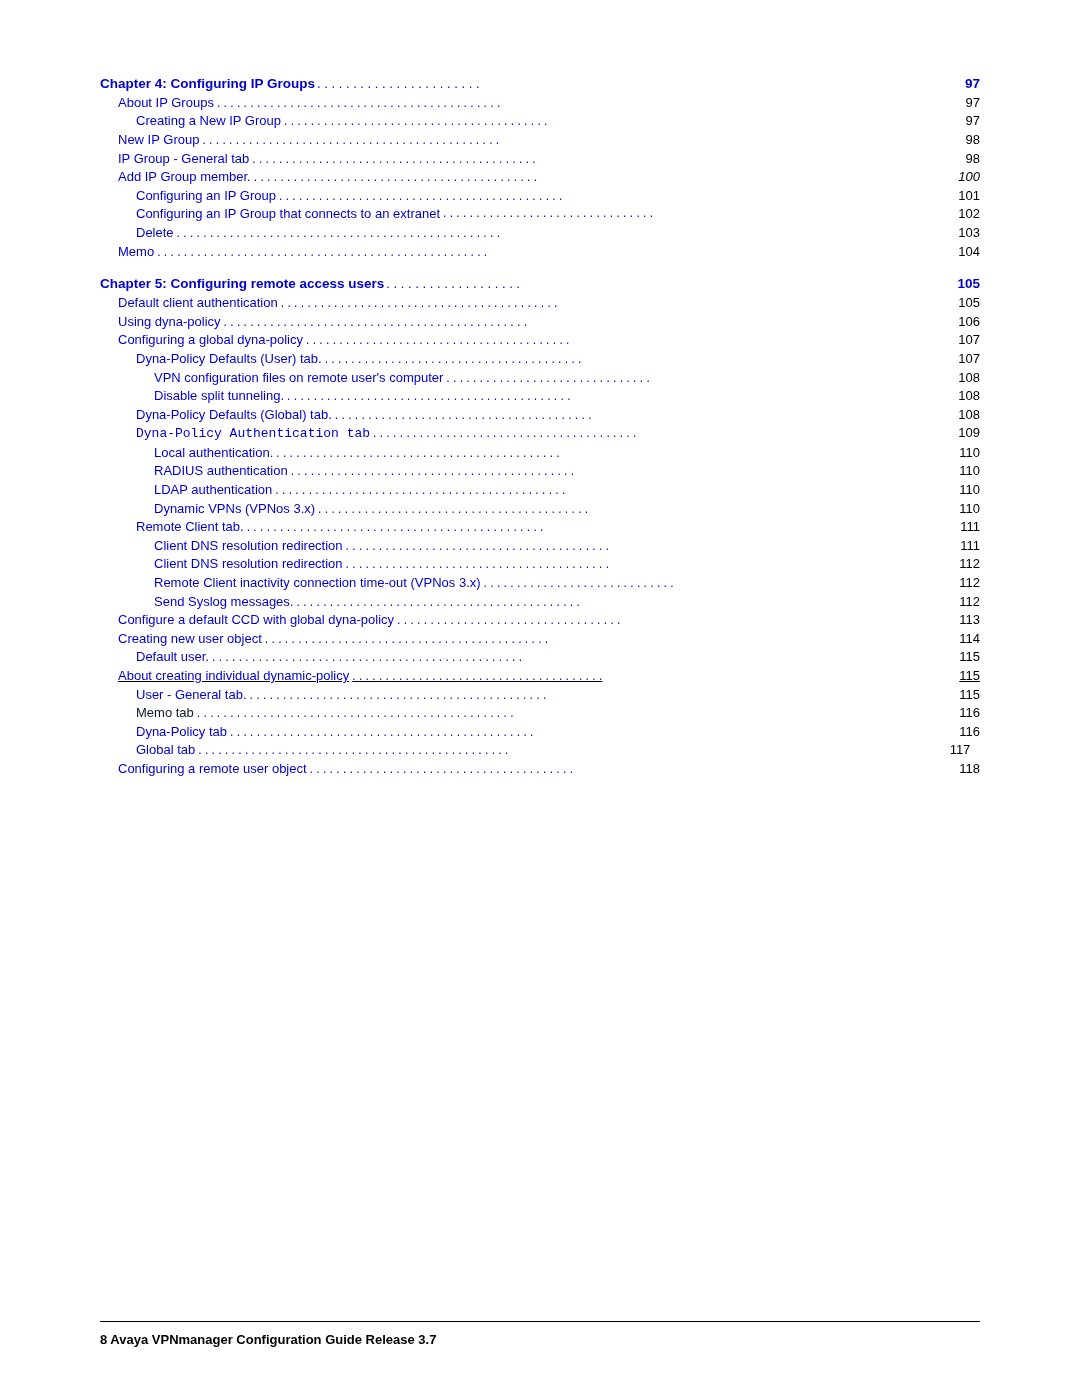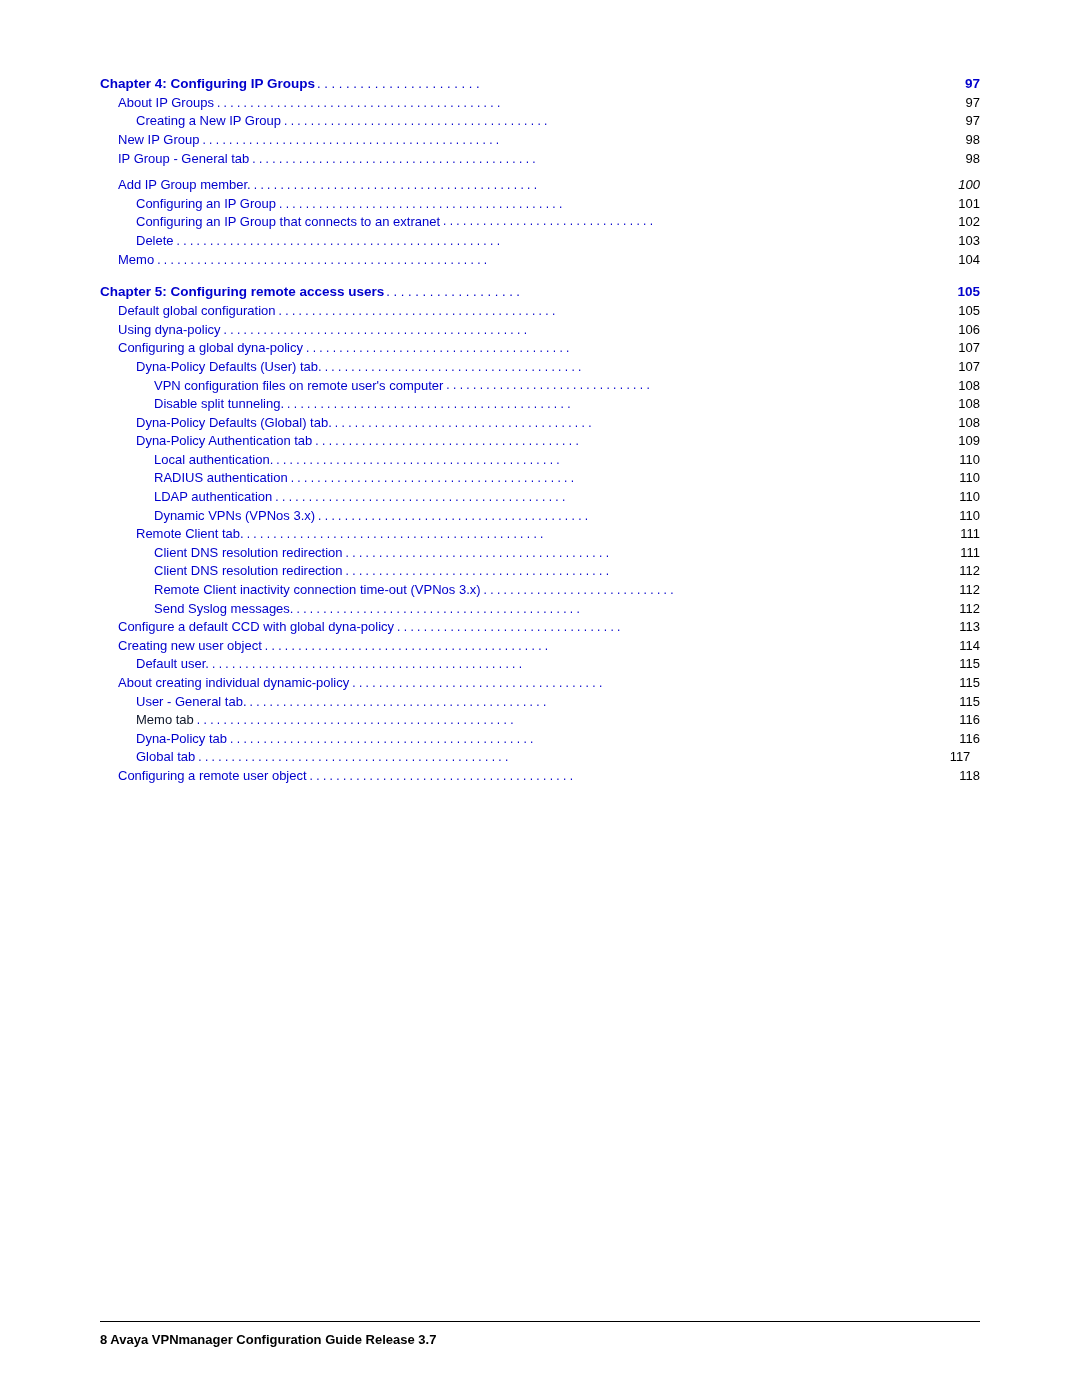--- a/index.html
+++ b/index.html
@@ -75,21 +75,21 @@
         <span style="color: rgb(0, 0, 204); font-size: 13px; white-space: nowrap; padding-left: 18px;">New IP Group</span>
         <span style="flex: 1 1 0%; color: rgb(0, 0, 204); font-size: 12px; overflow: hidden; padding-left: 3px; padding-right: 2px; white-space: nowrap;">. . . . . . . . . . . . . . . . . . . . . . . . . . . . . . . . . . . . . . . . . . . . .</span>
         <span style="color: rgb(0, 0, 0); font-size: 13px; min-width: 40px; text-align: right;">98</span>
       </div>
       <div style="display: flex; align-items: baseline; width: 100%; padding: 1.8px 0px;">
         <span style="color: rgb(0, 0, 204); font-size: 13px; white-space: nowrap; padding-left: 18px;">IP Group - General tab</span>
         <span style="flex: 1 1 0%; color: rgb(0, 0, 204); font-size: 12px; overflow: hidden; padding-left: 3px; padding-right: 2px; white-space: nowrap;">. . . . . . . . . . . . . . . . . . . . . . . . . . . . . . . . . . . . . . . . . . .</span>
         <span style="color: rgb(0, 0, 0); font-size: 13px; min-width: 40px; text-align: right;">98</span>
       </div>
       <div style="display: flex; align-items: baseline; width: 100%; padding: 1.8px 0px;">
-        <span style="color: rgb(0, 0, 204); font-size: 13px; white-space: nowrap; padding-left: 18px; margin-top: 8px;">Add IP Group member.</span>
+        <span style="color: rgb(0, 0, 204); font-size: 13px; white-space: nowrap; padding-left: 18px;">Add IP Group member.</span>
         <span style="flex: 1 1 0%; color: rgb(0, 0, 204); font-size: 12px; overflow: hidden; padding-left: 3px; padding-right: 2px; white-space: nowrap;">. . . . . . . . . . . . . . . . . . . . . . . . . . . . . . . . . . . . . . . . . . .</span>
         <span style="color: rgb(0, 0, 0); font-size: 13px; min-width: 40px; text-align: right; font-style: italic;">100</span>
       </div>
       <div style="display: flex; align-items: baseline; width: 100%; padding: 1.8px 0px;">
         <span style="color: rgb(0, 0, 204); font-size: 13px; white-space: nowrap; padding-left: 36px;">Configuring an IP Group</span>
         <span style="flex: 1 1 0%; color: rgb(0, 0, 204); font-size: 12px; overflow: hidden; padding-left: 3px; padding-right: 2px; white-space: nowrap;">. . . . . . . . . . . . . . . . . . . . . . . . . . . . . . . . . . . . . . . . . . .</span>
         <span style="color: rgb(0, 0, 0); font-size: 13px; min-width: 40px; text-align: right;">101</span>
       </div>
       <div style="display: flex; align-items: flex-start; width: 100%; padding: 1.8px 0px;">
         <span style="color: rgb(0, 0, 204); font-size: 13px; white-space: nowrap; padding-left: 36px;">Configuring an IP Group that connects to an extranet</span>
@@ -105,56 +105,56 @@
         <span style="color: rgb(0, 0, 204); font-size: 13px; white-space: nowrap; padding-left: 18px;">Memo</span>
         <span style="flex: 1 1 0%; color: rgb(0, 0, 204); font-size: 12px; overflow: hidden; padding-left: 3px; padding-right: 2px; white-space: nowrap;">. . . . . . . . . . . . . . . . . . . . . . . . . . . . . . . . . . . . . . . . . . . . . . . . . .</span>
         <span style="color: rgb(0, 0, 0); font-size: 13px; min-width: 40px; text-align: right;">104</span>
       </div>
       <div style="display: flex; align-items: baseline; width: 100%; padding-top: 16px; padding-bottom: 2px;">
         <span style="color: rgb(0, 0, 204); font-weight: bold; font-size: 13.5px; white-space: nowrap;">Chapter 5: Configuring remote access users</span>
         <span style="flex: 1 1 0%; color: rgb(0, 0, 204); font-size: 13px; overflow: hidden; padding-left: 2px; padding-right: 2px; white-space: nowrap;"> . . . . . . . . . . . . . . . . . . .</span>
         <span style="color: rgb(0, 0, 204); font-weight: bold; font-size: 13.5px; min-width: 40px; text-align: right;">105</span>
       </div>
       <div style="display: flex; align-items: baseline; width: 100%; padding: 1.8px 0px;">
-        <span style="color: rgb(0, 0, 204); font-size: 13px; white-space: nowrap; padding-left: 18px;">Default global configuration</span>
+        <span style="color: rgb(0, 0, 204); font-size: 13px; white-space: nowrap; padding-left: 18px;">Default client authentication</span>
         <span style="flex: 1 1 0%; color: rgb(0, 0, 204); font-size: 12px; overflow: hidden; padding-left: 3px; padding-right: 2px; white-space: nowrap;">. . . . . . . . . . . . . . . . . . . . . . . . . . . . . . . . . . . . . . . . . .</span>
         <span style="color: rgb(0, 0, 0); font-size: 13px; min-width: 40px; text-align: right;">105</span>
       </div>
       <div style="display: flex; align-items: baseline; width: 100%; padding: 1.8px 0px;">
         <span style="color: rgb(0, 0, 204); font-size: 13px; white-space: nowrap; padding-left: 18px;">Using dyna-policy</span>
         <span style="flex: 1 1 0%; color: rgb(0, 0, 204); font-size: 12px; overflow: hidden; padding-left: 3px; padding-right: 2px; white-space: nowrap;">. . . . . . . . . . . . . . . . . . . . . . . . . . . . . . . . . . . . . . . . . . . . . .</span>
         <span style="color: rgb(0, 0, 0); font-size: 13px; min-width: 40px; text-align: right;">106</span>
       </div>
       <div style="display: flex; align-items: baseline; width: 100%; padding: 1.8px 0px; justify-content: flex-end;">
         <span style="color: rgb(0, 0, 204); font-size: 13px; white-space: nowrap; padding-left: 18px;">Configuring a global dyna-policy</span>
         <span style="flex: 1 1 0%; color: rgb(0, 0, 204); font-size: 12px; overflow: hidden; padding-left: 3px; padding-right: 2px; white-space: nowrap;">. . . . . . . . . . . . . . . . . . . . . . . . . . . . . . . . . . . . . . . .</span>
         <span style="color: rgb(0, 0, 0); font-size: 13px; min-width: 40px; text-align: right;">107</span>
       </div>
       <div style="display: flex; align-items: baseline; width: 100%; padding: 1.8px 0px;">
         <span style="color: rgb(0, 0, 204); font-size: 13px; white-space: nowrap; padding-left: 36px;">Dyna-Policy Defaults (User) tab.</span>
         <span style="flex: 1 1 0%; color: rgb(0, 0, 204); font-size: 12px; overflow: hidden; padding-left: 3px; padding-right: 2px; white-space: nowrap;">. . . . . . . . . . . . . . . . . . . . . . . . . . . . . . . . . . . . . . .</span>
         <span style="color: rgb(0, 0, 0); font-size: 13px; min-width: 40px; text-align: right;">107</span>
       </div>
-      <div style="display: flex; align-items: flex-start; width: 100%; padding: 1.8px 0px;">
+      <div style="display: flex; align-items: flex-end; width: 100%; padding: 1.8px 0px;">
         <span style="color: rgb(0, 0, 204); font-size: 13px; white-space: nowrap; padding-left: 54px;">VPN configuration files on remote user's computer</span>
         <span style="flex: 1 1 0%; color: rgb(0, 0, 204); font-size: 12px; overflow: hidden; padding-left: 3px; padding-right: 2px; white-space: nowrap;">. . . . . . . . . . . . . . . . . . . . . . . . . . . . . . .</span>
         <span style="color: rgb(0, 0, 0); font-size: 13px; min-width: 40px; text-align: right;">108</span>
       </div>
       <div style="display: flex; align-items: baseline; width: 100%; padding: 1.8px 0px;">
         <span style="color: rgb(0, 0, 204); font-size: 13px; white-space: nowrap; padding-left: 54px;">Disable split tunneling.</span>
         <span style="flex: 1 1 0%; color: rgb(0, 0, 204); font-size: 12px; overflow: hidden; padding-left: 3px; padding-right: 2px; white-space: nowrap;">. . . . . . . . . . . . . . . . . . . . . . . . . . . . . . . . . . . . . . . . . . .</span>
         <span style="color: rgb(0, 0, 0); font-size: 13px; min-width: 40px; text-align: right;">108</span>
       </div>
       <div style="display: flex; align-items: baseline; width: 100%; padding: 1.8px 0px;">
         <span style="color: rgb(0, 0, 204); font-size: 13px; white-space: nowrap; padding-left: 36px;">Dyna-Policy Defaults (Global) tab.</span>
         <span style="flex: 1 1 0%; color: rgb(0, 0, 204); font-size: 12px; overflow: hidden; padding-left: 3px; padding-right: 2px; white-space: nowrap;">. . . . . . . . . . . . . . . . . . . . . . . . . . . . . . . . . . . . . . .</span>
         <span style="color: rgb(0, 0, 0); font-size: 13px; min-width: 40px; text-align: right;">108</span>
       </div>
       <div style="display: flex; align-items: baseline; width: 100%; padding: 1.8px 0px;">
-        <span style="color: rgb(0, 0, 204); font-size: 13px; white-space: nowrap; padding-left: 36px;">Dyna-Policy Authentication tab</span>
+        <span style="color: rgb(0, 0, 204); font-size: 13px; white-space: nowrap; padding-left: 36px; font-family: Liberation Mono, monospace;">Dyna-Policy Authentication tab</span>
         <span style="flex: 1 1 0%; color: rgb(0, 0, 204); font-size: 12px; overflow: hidden; padding-left: 3px; padding-right: 2px; white-space: nowrap;">. . . . . . . . . . . . . . . . . . . . . . . . . . . . . . . . . . . . . . . .</span>
         <span style="color: rgb(0, 0, 0); font-size: 13px; min-width: 40px; text-align: right;">109</span>
       </div>
       <div style="display: flex; align-items: baseline; width: 100%; padding: 1.8px 0px;">
         <span style="color: rgb(0, 0, 204); font-size: 13px; white-space: nowrap; padding-left: 54px;">Local authentication.</span>
         <span style="flex: 1 1 0%; color: rgb(0, 0, 204); font-size: 12px; overflow: hidden; padding-left: 3px; padding-right: 2px; white-space: nowrap;">. . . . . . . . . . . . . . . . . . . . . . . . . . . . . . . . . . . . . . . . . . .</span>
         <span style="color: rgb(0, 0, 0); font-size: 13px; min-width: 40px; text-align: right;">110</span>
       </div>
       <div style="display: flex; align-items: baseline; width: 100%; padding: 1.8px 0px;">
         <span style="color: rgb(0, 0, 204); font-size: 13px; white-space: nowrap; padding-left: 54px;">RADIUS authentication</span>
@@ -204,21 +204,21 @@
       <div style="display: flex; align-items: baseline; width: 100%; padding: 1.8px 0px;">
         <span style="color: rgb(0, 0, 204); font-size: 13px; white-space: nowrap; padding-left: 18px;">Creating new user object</span>
         <span style="flex: 1 1 0%; color: rgb(0, 0, 204); font-size: 12px; overflow: hidden; padding-left: 3px; padding-right: 2px; white-space: nowrap;">. . . . . . . . . . . . . . . . . . . . . . . . . . . . . . . . . . . . . . . . . . .</span>
         <span style="color: rgb(0, 0, 0); font-size: 13px; min-width: 40px; text-align: right;">114</span>
       </div>
       <div style="display: flex; align-items: baseline; width: 100%; padding: 1.8px 0px;">
         <span style="color: rgb(0, 0, 204); font-size: 13px; white-space: nowrap; padding-left: 36px;">Default user.</span>
         <span style="flex: 1 1 0%; color: rgb(0, 0, 204); font-size: 12px; overflow: hidden; padding-left: 3px; padding-right: 2px; white-space: nowrap;">. . . . . . . . . . . . . . . . . . . . . . . . . . . . . . . . . . . . . . . . . . . . . . .</span>
         <span style="color: rgb(0, 0, 0); font-size: 13px; min-width: 40px; text-align: right;">115</span>
       </div>
-      <div style="display: flex; align-items: baseline; width: 100%; padding: 1.8px 0px;">
+      <div style="display: flex; align-items: baseline; width: 100%; padding: 1.8px 0px; text-decoration: underline;">
         <span style="color: rgb(0, 0, 204); font-size: 13px; white-space: nowrap; padding-left: 18px;">About creating individual dynamic-policy</span>
         <span style="flex: 1 1 0%; color: rgb(0, 0, 204); font-size: 12px; overflow: hidden; padding-left: 3px; padding-right: 2px; white-space: nowrap;">. . . . . . . . . . . . . . . . . . . . . . . . . . . . . . . . . . . . . .</span>
         <span style="color: rgb(0, 0, 0); font-size: 13px; min-width: 40px; text-align: right;">115</span>
       </div>
       <div style="display: flex; align-items: baseline; width: 100%; padding: 1.8px 0px;">
         <span style="color: rgb(0, 0, 204); font-size: 13px; white-space: nowrap; padding-left: 36px;">User - General tab.</span>
         <span style="flex: 1 1 0%; color: rgb(0, 0, 204); font-size: 12px; overflow: hidden; padding-left: 3px; padding-right: 2px; white-space: nowrap;">. . . . . . . . . . . . . . . . . . . . . . . . . . . . . . . . . . . . . . . . . . . . .</span>
         <span style="color: rgb(0, 0, 0); font-size: 13px; min-width: 40px; text-align: right;">115</span>
       </div>
       <div style="display: flex; align-items: baseline; width: 100%; padding: 1.8px 0px;">

